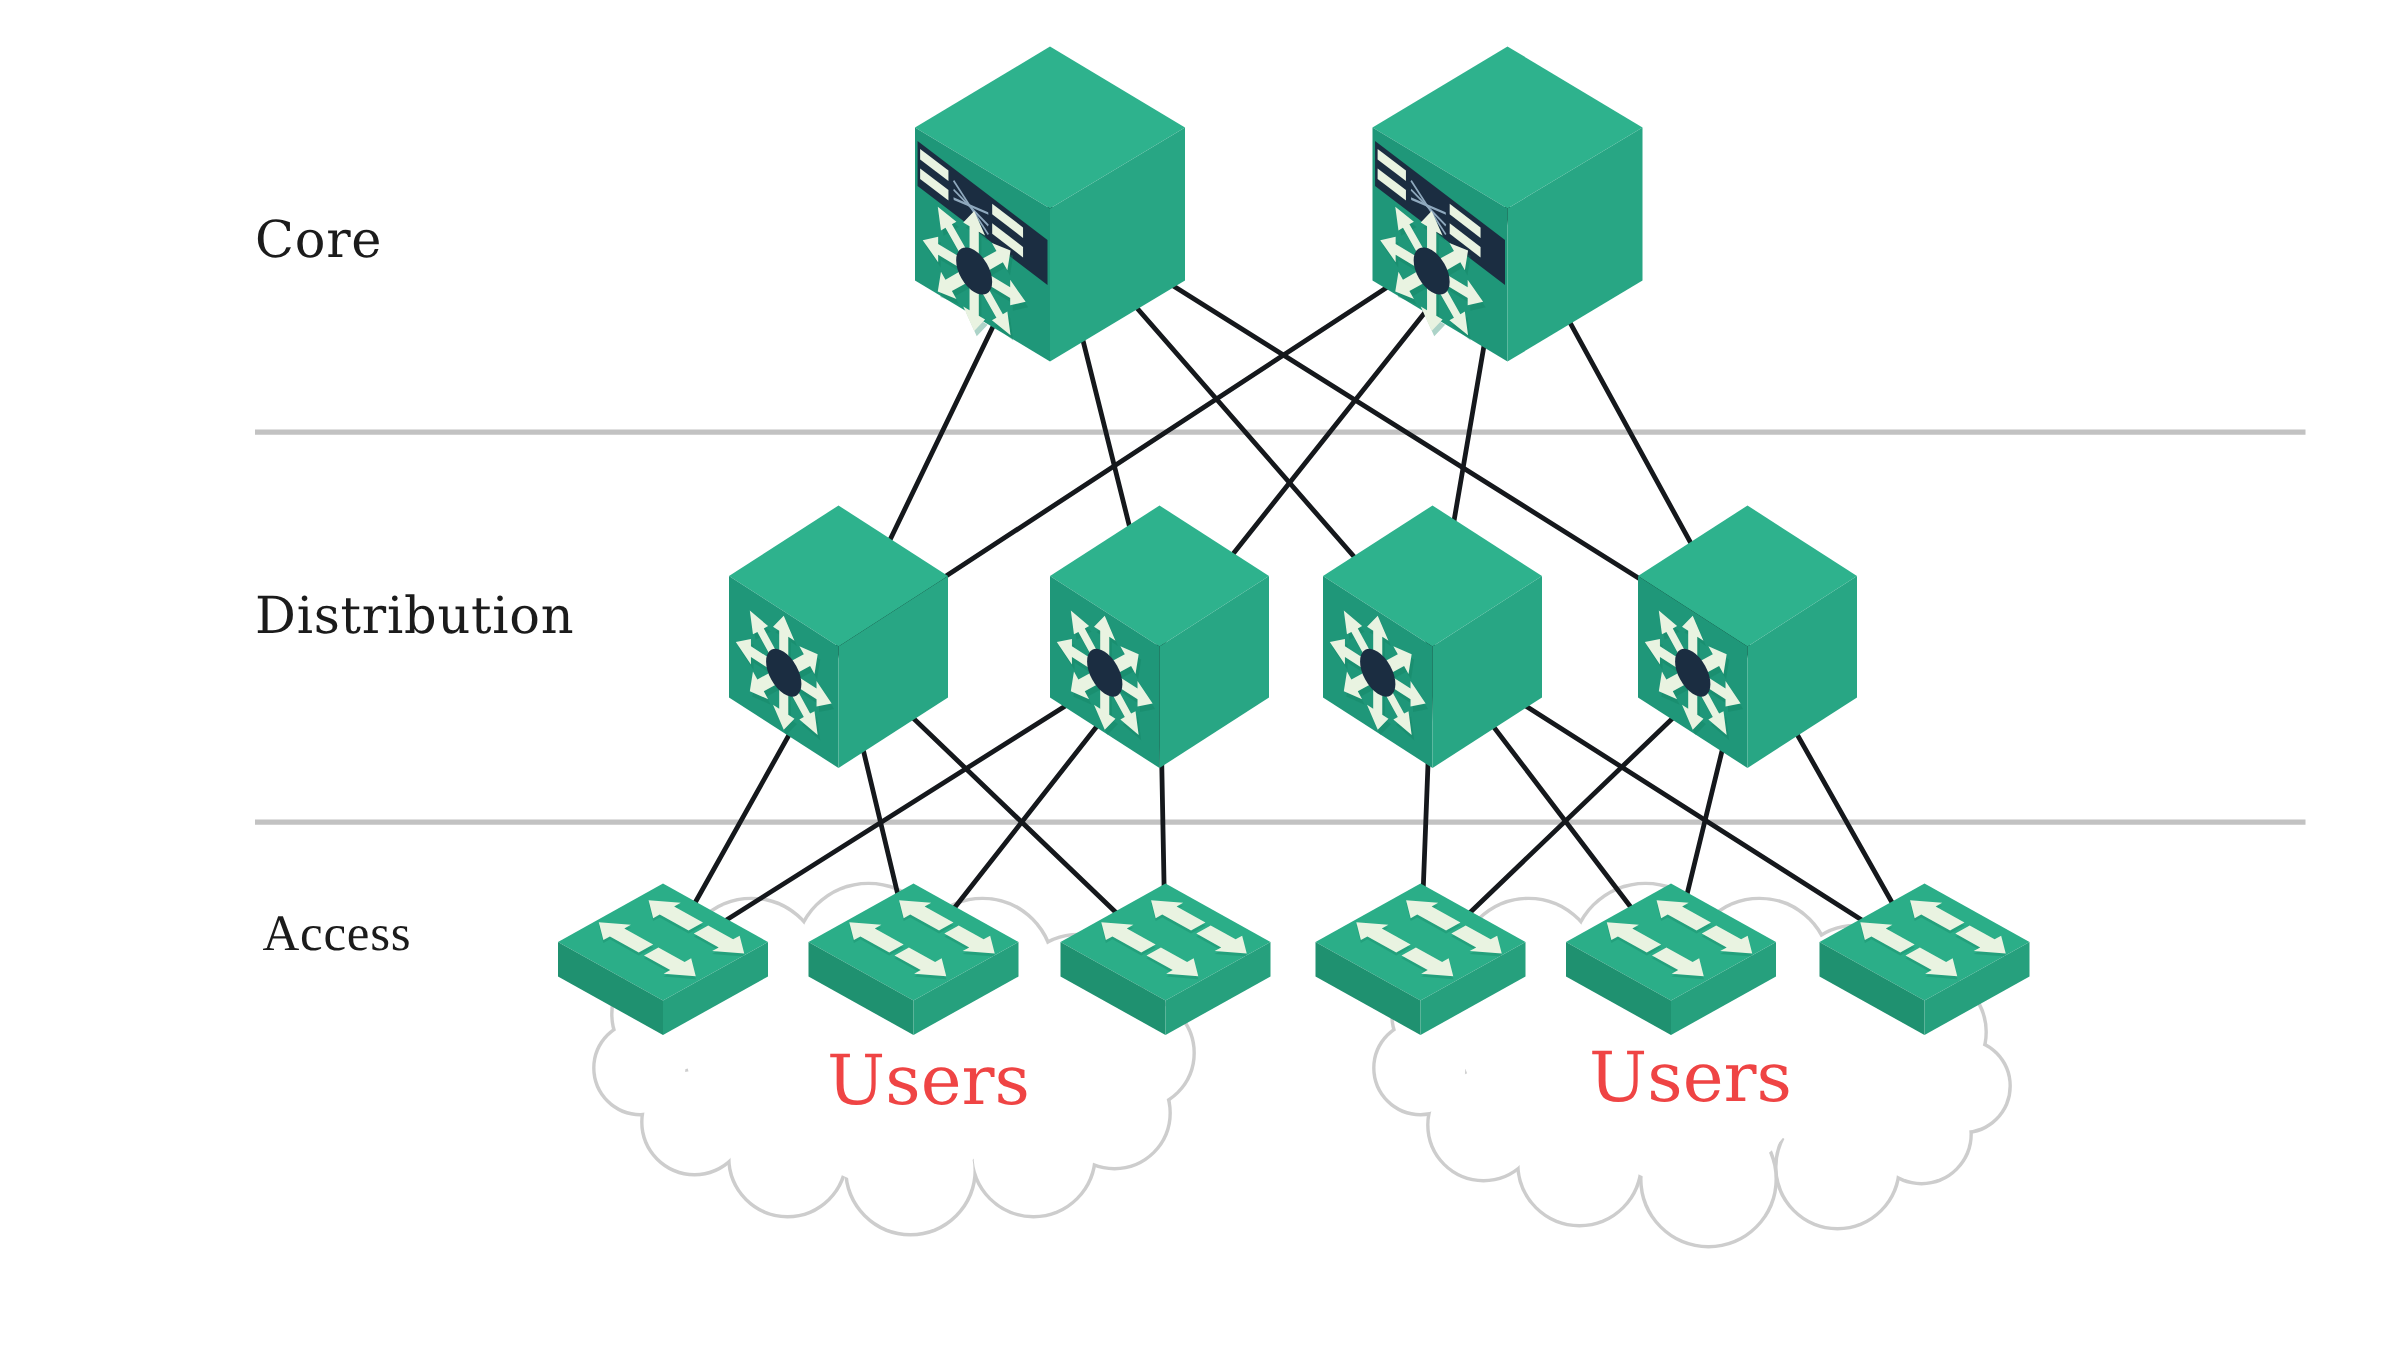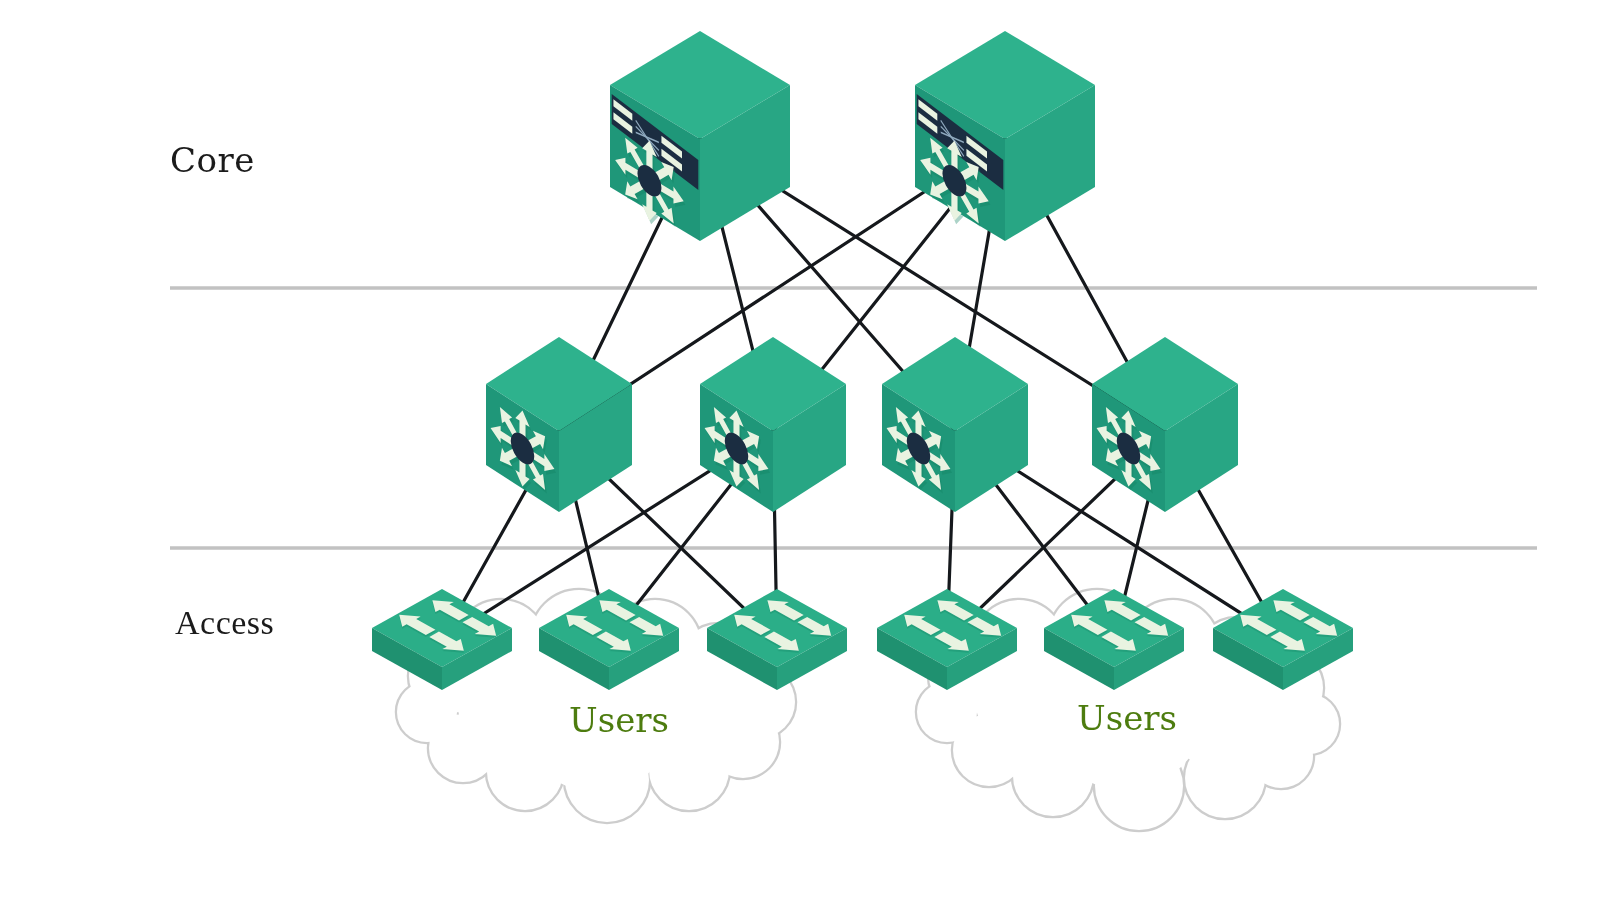--- a/index.html
+++ b/index.html
@@ -1,21 +1,21 @@
 <!DOCTYPE html>
 <html><head>
 <meta charset="utf-8">
 <style>
   html,body{margin:0;padding:0;background:#ffffff;}
   #stage{position:relative;width:1600px;height:900px;background:#ffffff;overflow:hidden;
          font-family:"DejaVu Serif", serif;margin-left:39px;}
   #diagram-svg{position:absolute;left:0;top:0;}
   .layer-label{position:absolute;transform:translateY(-50%);font-size:34px;color:#1b1b1b;
                letter-spacing:0.5px;white-space:nowrap;}
-  .users-label{position:absolute;transform:translate(-50%,-50%);font-size:34px;color:#4d7c0f;
+  .users-label{position:absolute;transform:translate(-50%,-50%);font-size:46px;color:#ef4444;
                white-space:nowrap;}
 </style>
 </head>
 <body>
 
 <div id="stage">
   <svg id="diagram-svg" width="1600" height="900" viewBox="0 0 1600 900">
       <line x1="131" y1="288" x2="1498" y2="288" stroke="#c2c2c2" stroke-width="3.5"></line>
       <line x1="131" y1="548" x2="1498" y2="548" stroke="#c2c2c2" stroke-width="3.5"></line>
       <g>
@@ -345,17 +345,18 @@
           <polygon points="78.0,53.0 64.0,42.5 64.0,47.5 44.0,47.5 44.0,58.5 64.0,58.5 64.0,63.5" fill="#128260" opacity="0.3"></polygon>
           <polygon points="6.0,17.0 20.0,6.5 20.0,11.5 42.0,11.5 42.0,22.5 20.0,22.5 20.0,27.5" fill="#e9f3e1"></polygon>
           <polygon points="79.0,17.0 65.0,6.5 65.0,11.5 46.0,11.5 46.0,22.5 65.0,22.5 65.0,27.5" fill="#e9f3e1"></polygon>
           <polygon points="2.0,51.0 16.0,40.5 16.0,45.5 38.0,45.5 38.0,56.5 16.0,56.5 16.0,61.5" fill="#e9f3e1"></polygon>
           <polygon points="76.0,51.0 62.0,40.5 62.0,45.5 42.0,45.5 42.0,56.5 62.0,56.5 62.0,61.5" fill="#e9f3e1"></polygon>
         </g>
       </g>
     </svg>
 
   <div class="layer-label" id="label-core" style="left: 131px; top: 160px;">Core</div>
+  <div class="layer-label" id="label-distribution" style="left: 131px; top: 411px;">Distribution</div>
   <div class="layer-label" id="label-access" style="left: 136px; top: 623px; font-family: Liberation Serif, serif;">Access</div>
 
   <div class="users-label" id="users-label-0" style="left: 580px; top: 720px;">Users</div>
   <div class="users-label" id="users-label-1" style="left: 1088px; top: 718px;">Users</div>
 </div>
 
 </body></html>

